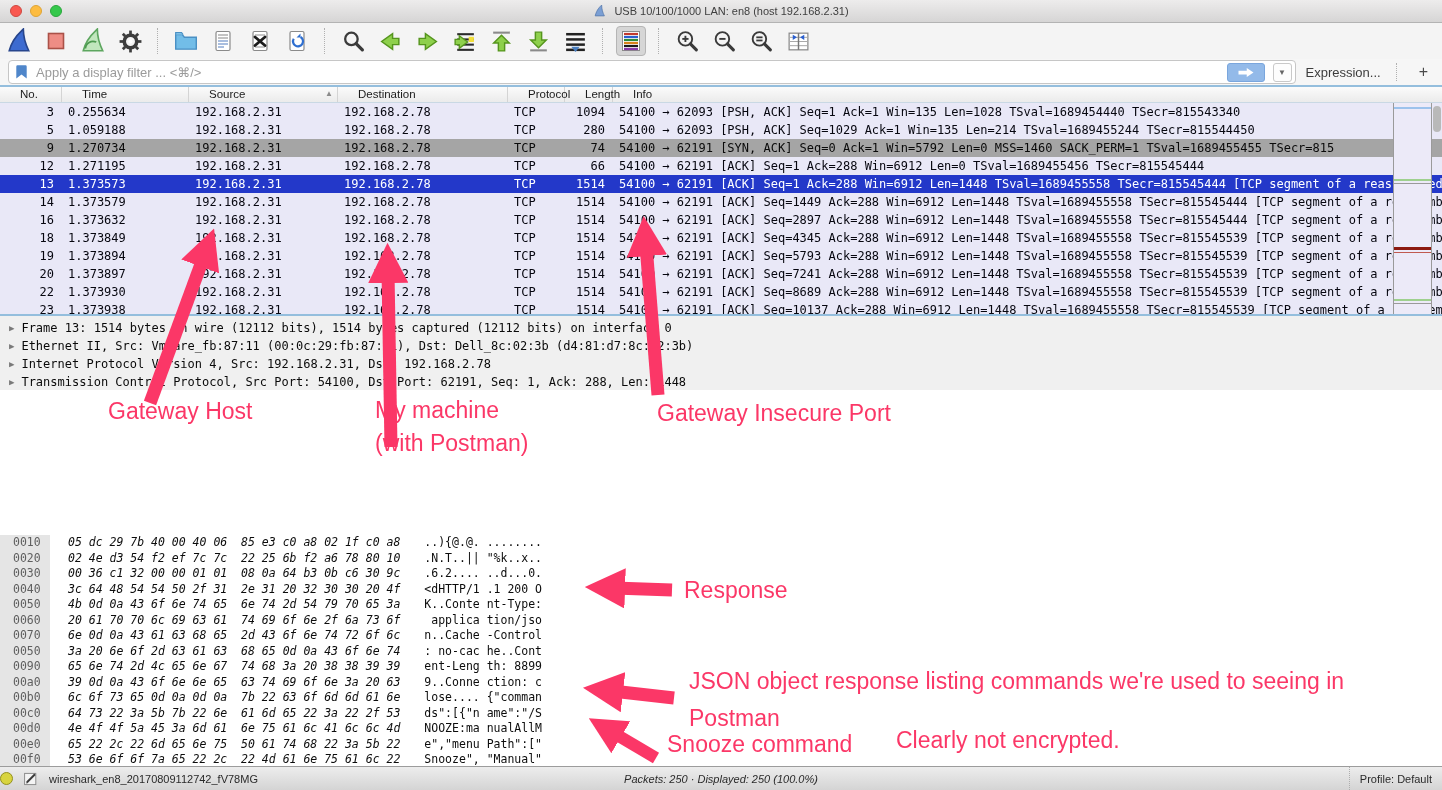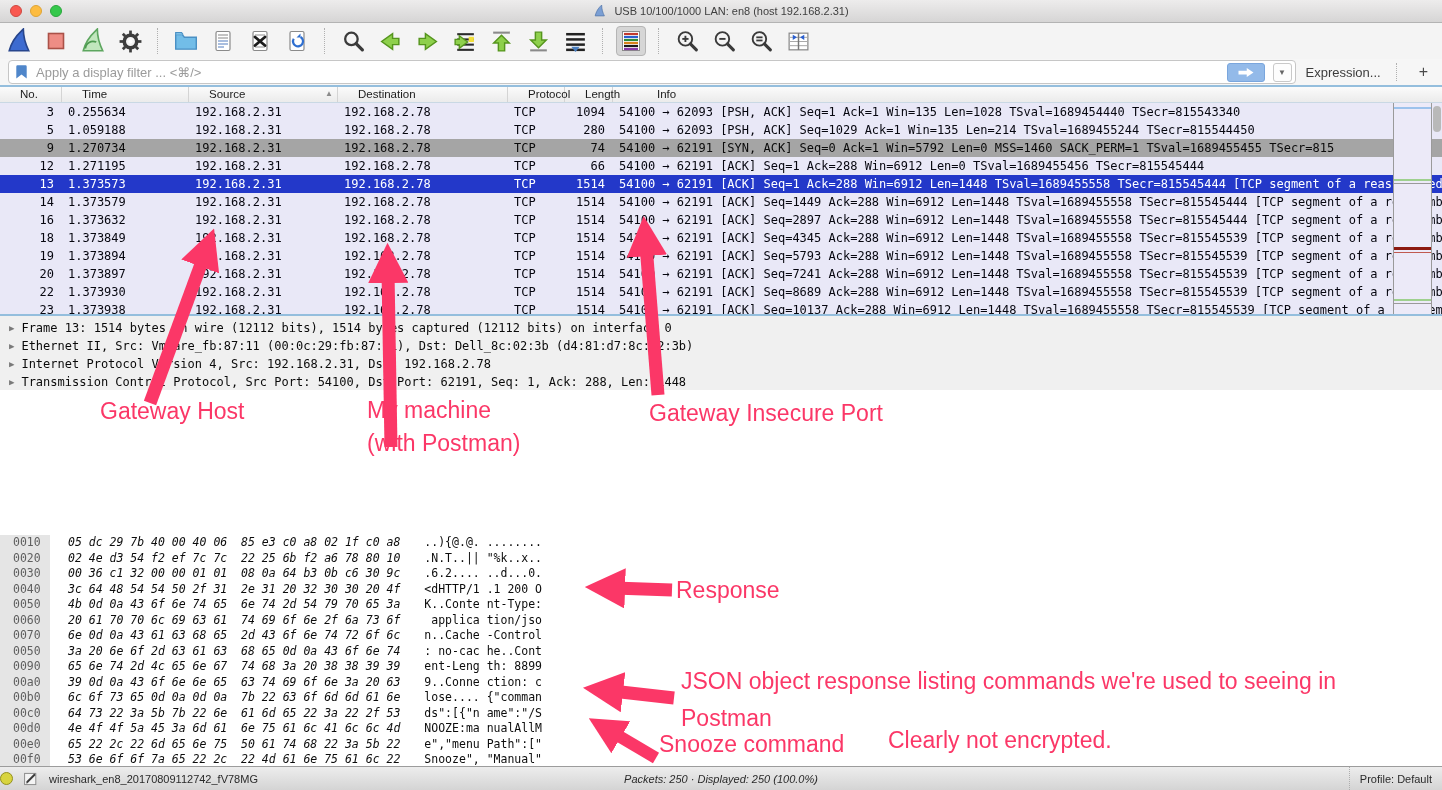--- a/index.html
+++ b/index.html
@@ -80,21 +80,21 @@
   .statusbar{position:absolute;left:0;right:0;bottom:0;height:24px;
              background:linear-gradient(#ededed,#d4d4d4);border-top:1px solid #9c9c9c;
              display:flex;align-items:center;font-size:11px;color:#2a2a2a;box-sizing:border-box;}
   .sb-left{display:flex;align-items:center;gap:10px;}
   .sb-center{position:absolute;left:50%;transform:translateX(-50%);font-style:italic;}
   .sb-right{margin-left:auto;height:100%;display:flex;align-items:center;padding:0 10px;
             border-left:1px dotted #adadad;}
   .expertdot{width:13px;height:13px;border-radius:50%;background:#d8d43f;border:1px solid #93901f;box-sizing:border-box;}
 
   
-  .ann{position:absolute;color:#fb3767;font-size:23px;line-height:28px;z-index:60;white-space:nowrap;}
+  .ann{position:absolute;color:#fb3767;font-size:23px;line-height:28px;z-index:60;white-space:nowrap;margin-left:8px;}
   .ann.wrap{white-space:normal;line-height:37px;}
   .arrowlayer{position:absolute;left:0;top:0;width:1442px;height:790px;pointer-events:none;z-index:55;}
 </style>
 </head>
 <body>
 
 <div class="titlebar">
   <div class="traffic">
     <div class="light red"></div>
     <div class="light yellow"></div>
@@ -313,21 +313,21 @@
 
 <div class="bluesplit"></div>
 
 <div class="phead">
   <div class="hc c-no">No.</div>
   <div class="hc c-time">Time</div>
   <div class="hc c-src"><span>Source</span><span class="sortmark">▲</span></div>
   <div class="hc c-dst">Destination</div>
   <div class="hc c-proto">Protocol</div>
   <div class="hc c-len">Length</div>
-  <div class="hc c-info" style="border-right:none;margin-left:24px;">Info</div>
+  <div class="hc c-info" style="border-right:none;">Info</div>
 </div>
 
 <div class="plist">
   <div>
       <div class="prow">
     <div class="pc c-no">3</div>
     <div class="pc c-time">0.255634</div>
     <div class="pc c-src">192.168.2.31</div>
     <div class="pc c-dst">192.168.2.78</div>
     <div class="pc c-proto">TCP</div>

